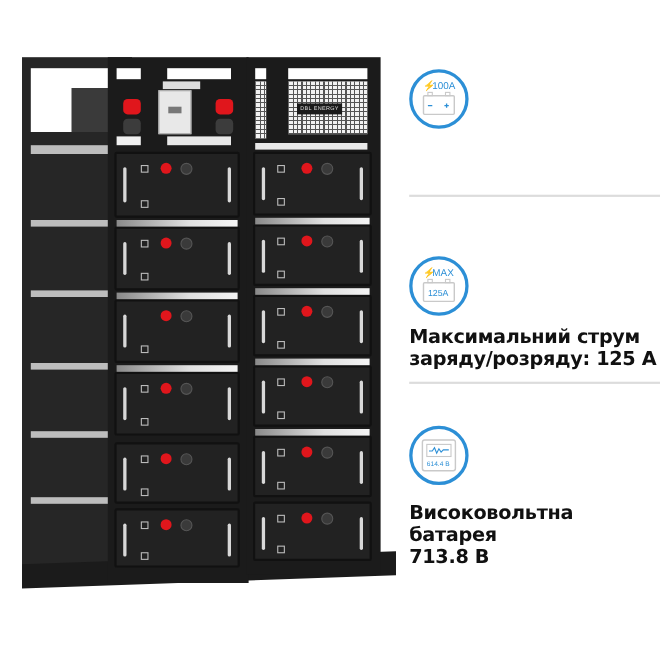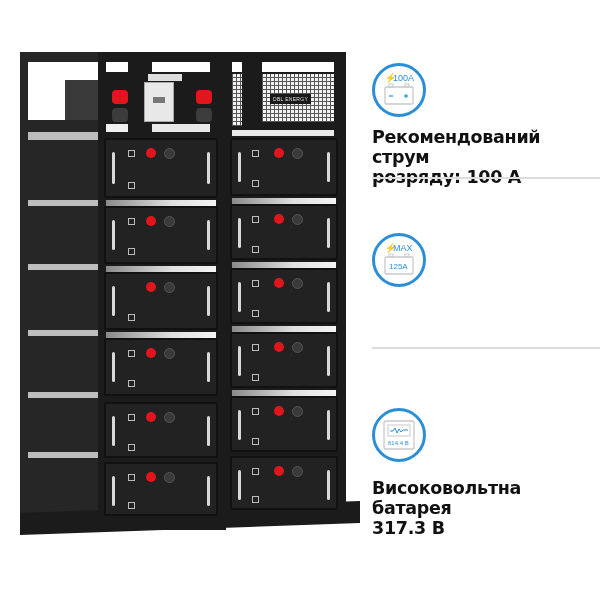--- a/index.html
+++ b/index.html
@@ -197,47 +197,47 @@
       <text x="10" y="15" font-size="9" fill="#2c8fd6" font-family="Liberation Sans, sans-serif">⚡</text>
       <text x="18" y="15" font-size="9" fill="#2c8fd6" font-family="Liberation Sans, sans-serif">100A</text>
       <rect x="14" y="18" width="4" height="3" fill="none" stroke="#c9c9c9" stroke-width="1"></rect>
       <rect x="30" y="18" width="4" height="3" fill="none" stroke="#c9c9c9" stroke-width="1"></rect>
       <rect x="10" y="21" width="28" height="17" rx="1" fill="none" stroke="#c9c9c9" stroke-width="1.3"></rect>
       <line x1="14" y1="30" x2="18" y2="30" stroke="#2c8fd6" stroke-width="1.2"></line>
       <line x1="29" y1="30" x2="33" y2="30" stroke="#2c8fd6" stroke-width="1.2"></line>
       <line x1="31" y1="28" x2="31" y2="32" stroke="#2c8fd6" stroke-width="1.2"></line>
     </svg>
   </div>
-  <div class="title">
-    <div>Рекомендований струм</div>
-    <div>розряду: 100 А</div>
-  </div>
 </div>
 <div class="divider" style="top:177px;"></div>
 
 <div class="feature" style="top:233px;">
   <div class="icon-circle">
     <svg width="48" height="48" viewBox="0 0 48 48">
       <text x="10" y="15" font-size="9" fill="#2c8fd6" font-family="Liberation Sans, sans-serif">⚡</text>
       <text x="18" y="15" font-size="9" fill="#2c8fd6" font-family="Liberation Sans, sans-serif">MAX</text>
       <rect x="14" y="18" width="4" height="3" fill="none" stroke="#c9c9c9" stroke-width="1"></rect>
       <rect x="30" y="18" width="4" height="3" fill="none" stroke="#c9c9c9" stroke-width="1"></rect>
       <rect x="10" y="21" width="28" height="17" rx="1" fill="none" stroke="#c9c9c9" stroke-width="1.3"></rect>
       <text x="14" y="33" font-size="8" fill="#2c8fd6" font-family="Liberation Sans, sans-serif">125A</text>
     </svg>
   </div>
+  <div class="title">
+    <div>Максимальний струм</div>
+    <div>заряду/розряду: 125 А</div>
+  </div>
 </div>
 <div class="divider" style="top:347px;"></div>
 
-<div class="feature" style="top:408px;">
+<div class="feature" style="top:387px;">
   <div class="icon-circle">
     <svg width="48" height="48" viewBox="0 0 48 48">
       <rect x="9" y="10" width="30" height="28" rx="2" fill="none" stroke="#c9c9c9" stroke-width="1.3"></rect>
       <rect x="13" y="14" width="22" height="11" fill="none" stroke="#c9c9c9" stroke-width="1"></rect>
       <polyline points="15,20 18,20 20,17 22,22 24,18 26,21 28,19 33,19" fill="none" stroke="#2c8fd6" stroke-width="1"></polyline>
       <text x="13" y="34" font-size="6" fill="#2c8fd6" font-family="Liberation Sans, sans-serif">614.4 B</text>
     </svg>
   </div>
   <div class="title" style="margin-top:16px;">
     <div>Високовольтна батарея</div>
-    <div>317.3 В</div>
+    <div>713.8 В</div>
   </div>
 </div>
 
 </body></html>

